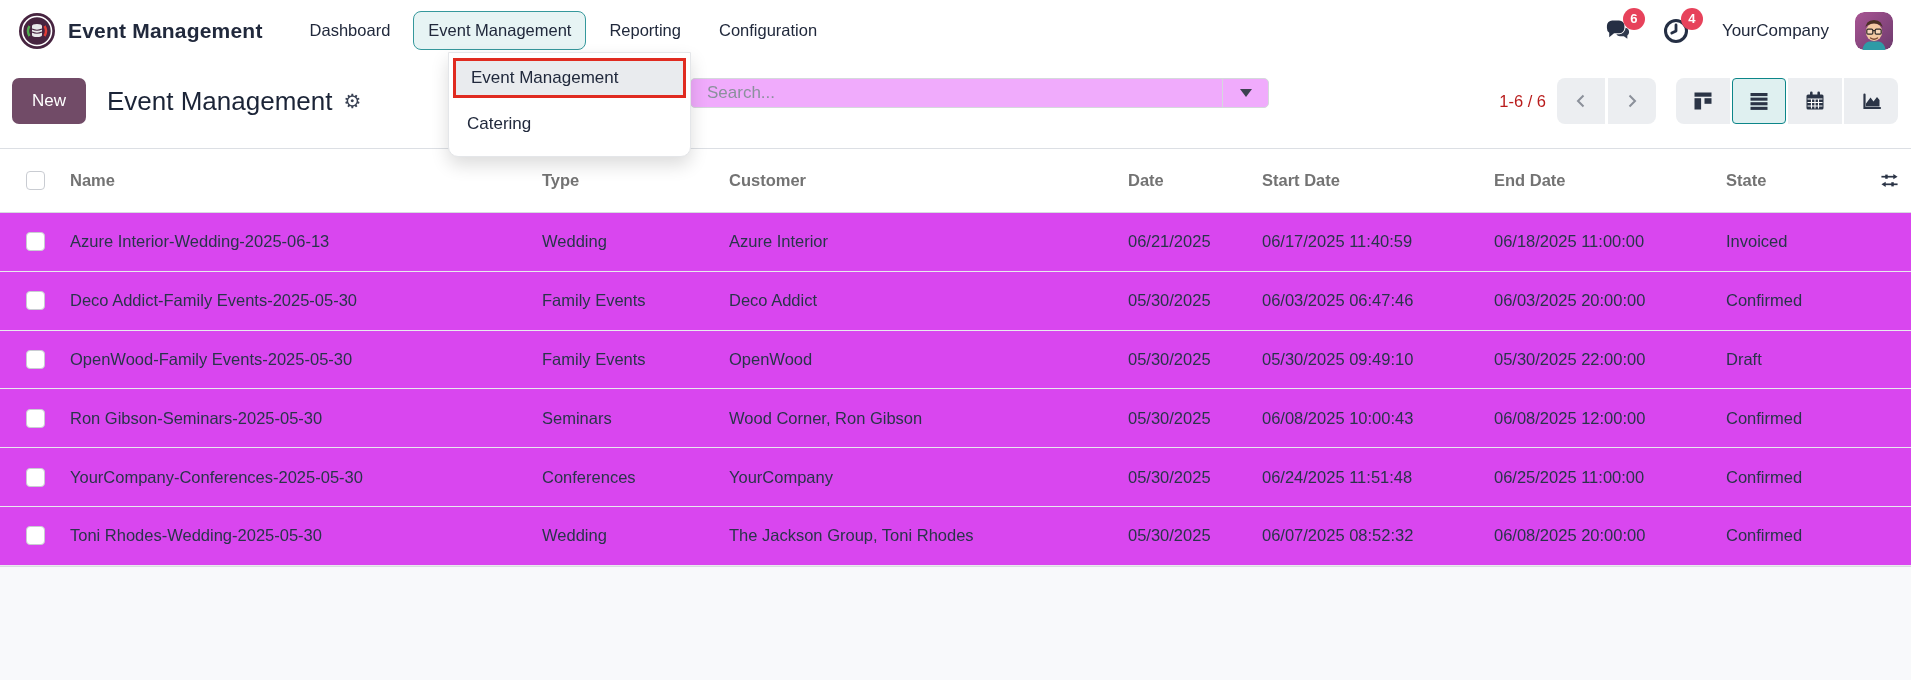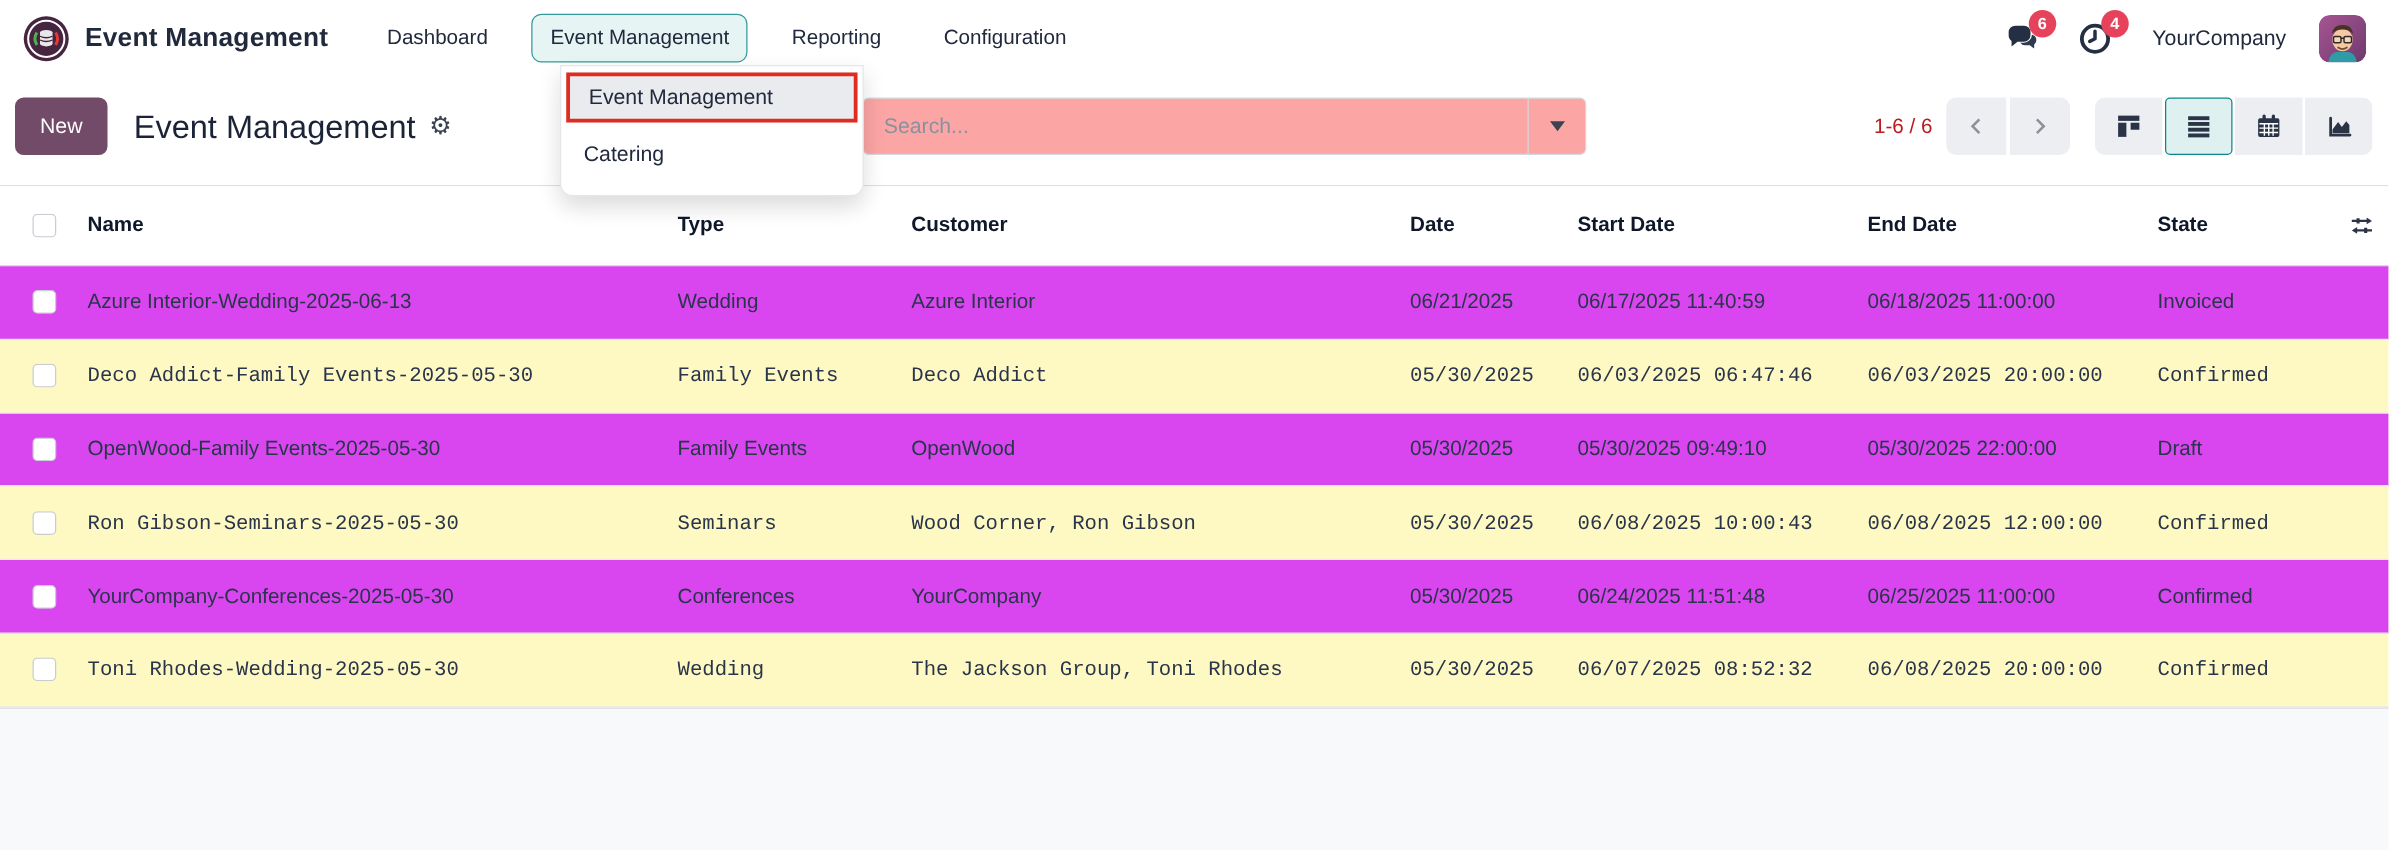--- a/index.html
+++ b/index.html
@@ -5,40 +5,40 @@
   html,body{margin:0;padding:0;background:#fff;}
   *{box-sizing:border-box;}
   .page{position:relative;width:1911px;height:680px;background:#fff;overflow:hidden;
         font-family:"Liberation Sans","DejaVu Sans",sans-serif;color:#21293c;}
 
   
   .navbar{position:absolute;left:0;top:0;width:100%;height:61px;background:#fff;
           display:flex;align-items:center;padding:0 18px;}
   .brand{display:flex;align-items:center;gap:12px;}
   .brand-name{font-size:21px;font-weight:700;letter-spacing:.2px;}
-  .menu{display:flex;align-items:center;margin-left:32px;gap:20px;}
+  .menu{display:flex;align-items:center;margin-left:32px;gap:8px;}
   .menu-item{font-size:16.5px;padding:9px 14px;border-radius:8px;border:1px solid transparent;cursor:pointer;}
   .menu-item.active{background:#e7f4f4;border-color:#35989c;}
   .nav-right{margin-left:auto;display:flex;align-items:center;gap:26px;}
   .icon-wrap{position:relative;width:32px;height:32px;display:flex;align-items:center;justify-content:center;}
   .badge{position:absolute;top:-7px;right:-11px;min-width:22px;height:22px;border-radius:11px;
          background:#e7425b;color:#fff;font-size:13px;font-weight:700;display:flex;
          align-items:center;justify-content:center;padding:0 5px;}
   .company{font-size:17px;margin-left:4px;}
   .avatar{width:38px;height:38px;border-radius:9px;overflow:hidden;display:block;}
 
   
   .btn-new{position:absolute;left:12px;top:78px;height:46px;padding:0 20px;background:#714B67;
            color:#fff;font-size:17px;font-weight:500;border:none;border-radius:7px;
            display:flex;align-items:center;cursor:pointer;font-family:inherit;}
   .control-title{position:absolute;left:107px;top:78px;height:46px;display:flex;align-items:center;gap:11px;}
   .page-title{font-size:26px;color:#1b2437;}
   .gear{font-size:20px;color:#3a4254;line-height:1;cursor:pointer;}
-  .searchbox{position:absolute;left:690px;top:78px;width:579px;height:46px;border:1px solid #d5d8dc;
-             border-radius:5px;display:flex;align-items:stretch;background:#fca5a5;}
+  .searchbox{position:absolute;left:690px;top:78px;width:579px;height:30px;border:1px solid #d5d8dc;
+             border-radius:5px;display:flex;align-items:stretch;background:#f0abfc;}
   .searchbox input{flex:1;border:none;outline:none;background:transparent;padding:0 16px;
                    font-size:17px;font-family:inherit;color:#21293c;}
   .searchbox input::placeholder{color:#8a919c;}
   .search-caret{width:46px;border-left:1px solid #d5d8dc;display:flex;align-items:center;
                 justify-content:center;cursor:pointer;}
   .caret-down{width:0;height:0;border-left:6px solid transparent;border-right:6px solid transparent;
               border-top:8px solid #3c4250;}
   .pager{position:absolute;left:1432px;top:78px;width:114px;height:46px;display:flex;
          align-items:center;justify-content:flex-end;font-size:16.5px;color:#b91c1c;}
   .pager-btns{position:absolute;left:1557px;top:78px;height:46px;display:flex;gap:3px;}
@@ -51,23 +51,23 @@
           justify-content:center;cursor:pointer;border:1px solid transparent;}
   .sw-btn:first-child{border-radius:8px 0 0 8px;}
   .sw-btn:last-child{border-radius:0 8px 8px 0;}
   .sw-btn.active{background:#dff0f0;border-color:#0c8689;border-radius:4px;}
 
   
   .listview{position:absolute;left:0;top:148px;width:1911px;border-top:1px solid #dcdfe4;}
   .thead,.trow{display:grid;grid-template-columns:56px 486px 187px 399px 134px 232px 232px 154px 31px;
                align-items:center;}
   .thead{height:64px;border-bottom:1px solid #d8dbe0;background:#fff;}
-  .thead .hcell{font-size:16.5px;font-weight:700;color:#0f172a;cursor:pointer;}
+  .thead .hcell{font-size:16.5px;font-weight:700;color:#737373;cursor:pointer;}
   .trow{height:58.8px;border-bottom:1px solid #e8eaee;background:#d946ef;cursor:pointer;}
-  .trow.alt{background:#fef9c3;font-family:Liberation Mono, monospace;}
+  .trow.alt{background:#d946ef;}
   .cell{font-size:16.5px;color:#29354a;white-space:nowrap;overflow:hidden;}
   .c0,.hc0{padding-left:14px;}
   .cb{padding-left:26px;}
   .checkbox{width:19px;height:19px;border:1px solid #c9ccd2;border-radius:4px;background:#fff;display:block;}
   .hsettings{display:flex;align-items:center;justify-content:flex-start;cursor:pointer;}
   .below{position:absolute;left:0;top:566px;width:1911px;height:114px;background:#f8f9fb;
          border-top:1px solid #d9dce1;}
 
   
   .dropdown{position:absolute;left:448px;top:52px;width:243px;background:#fff;z-index:20;

